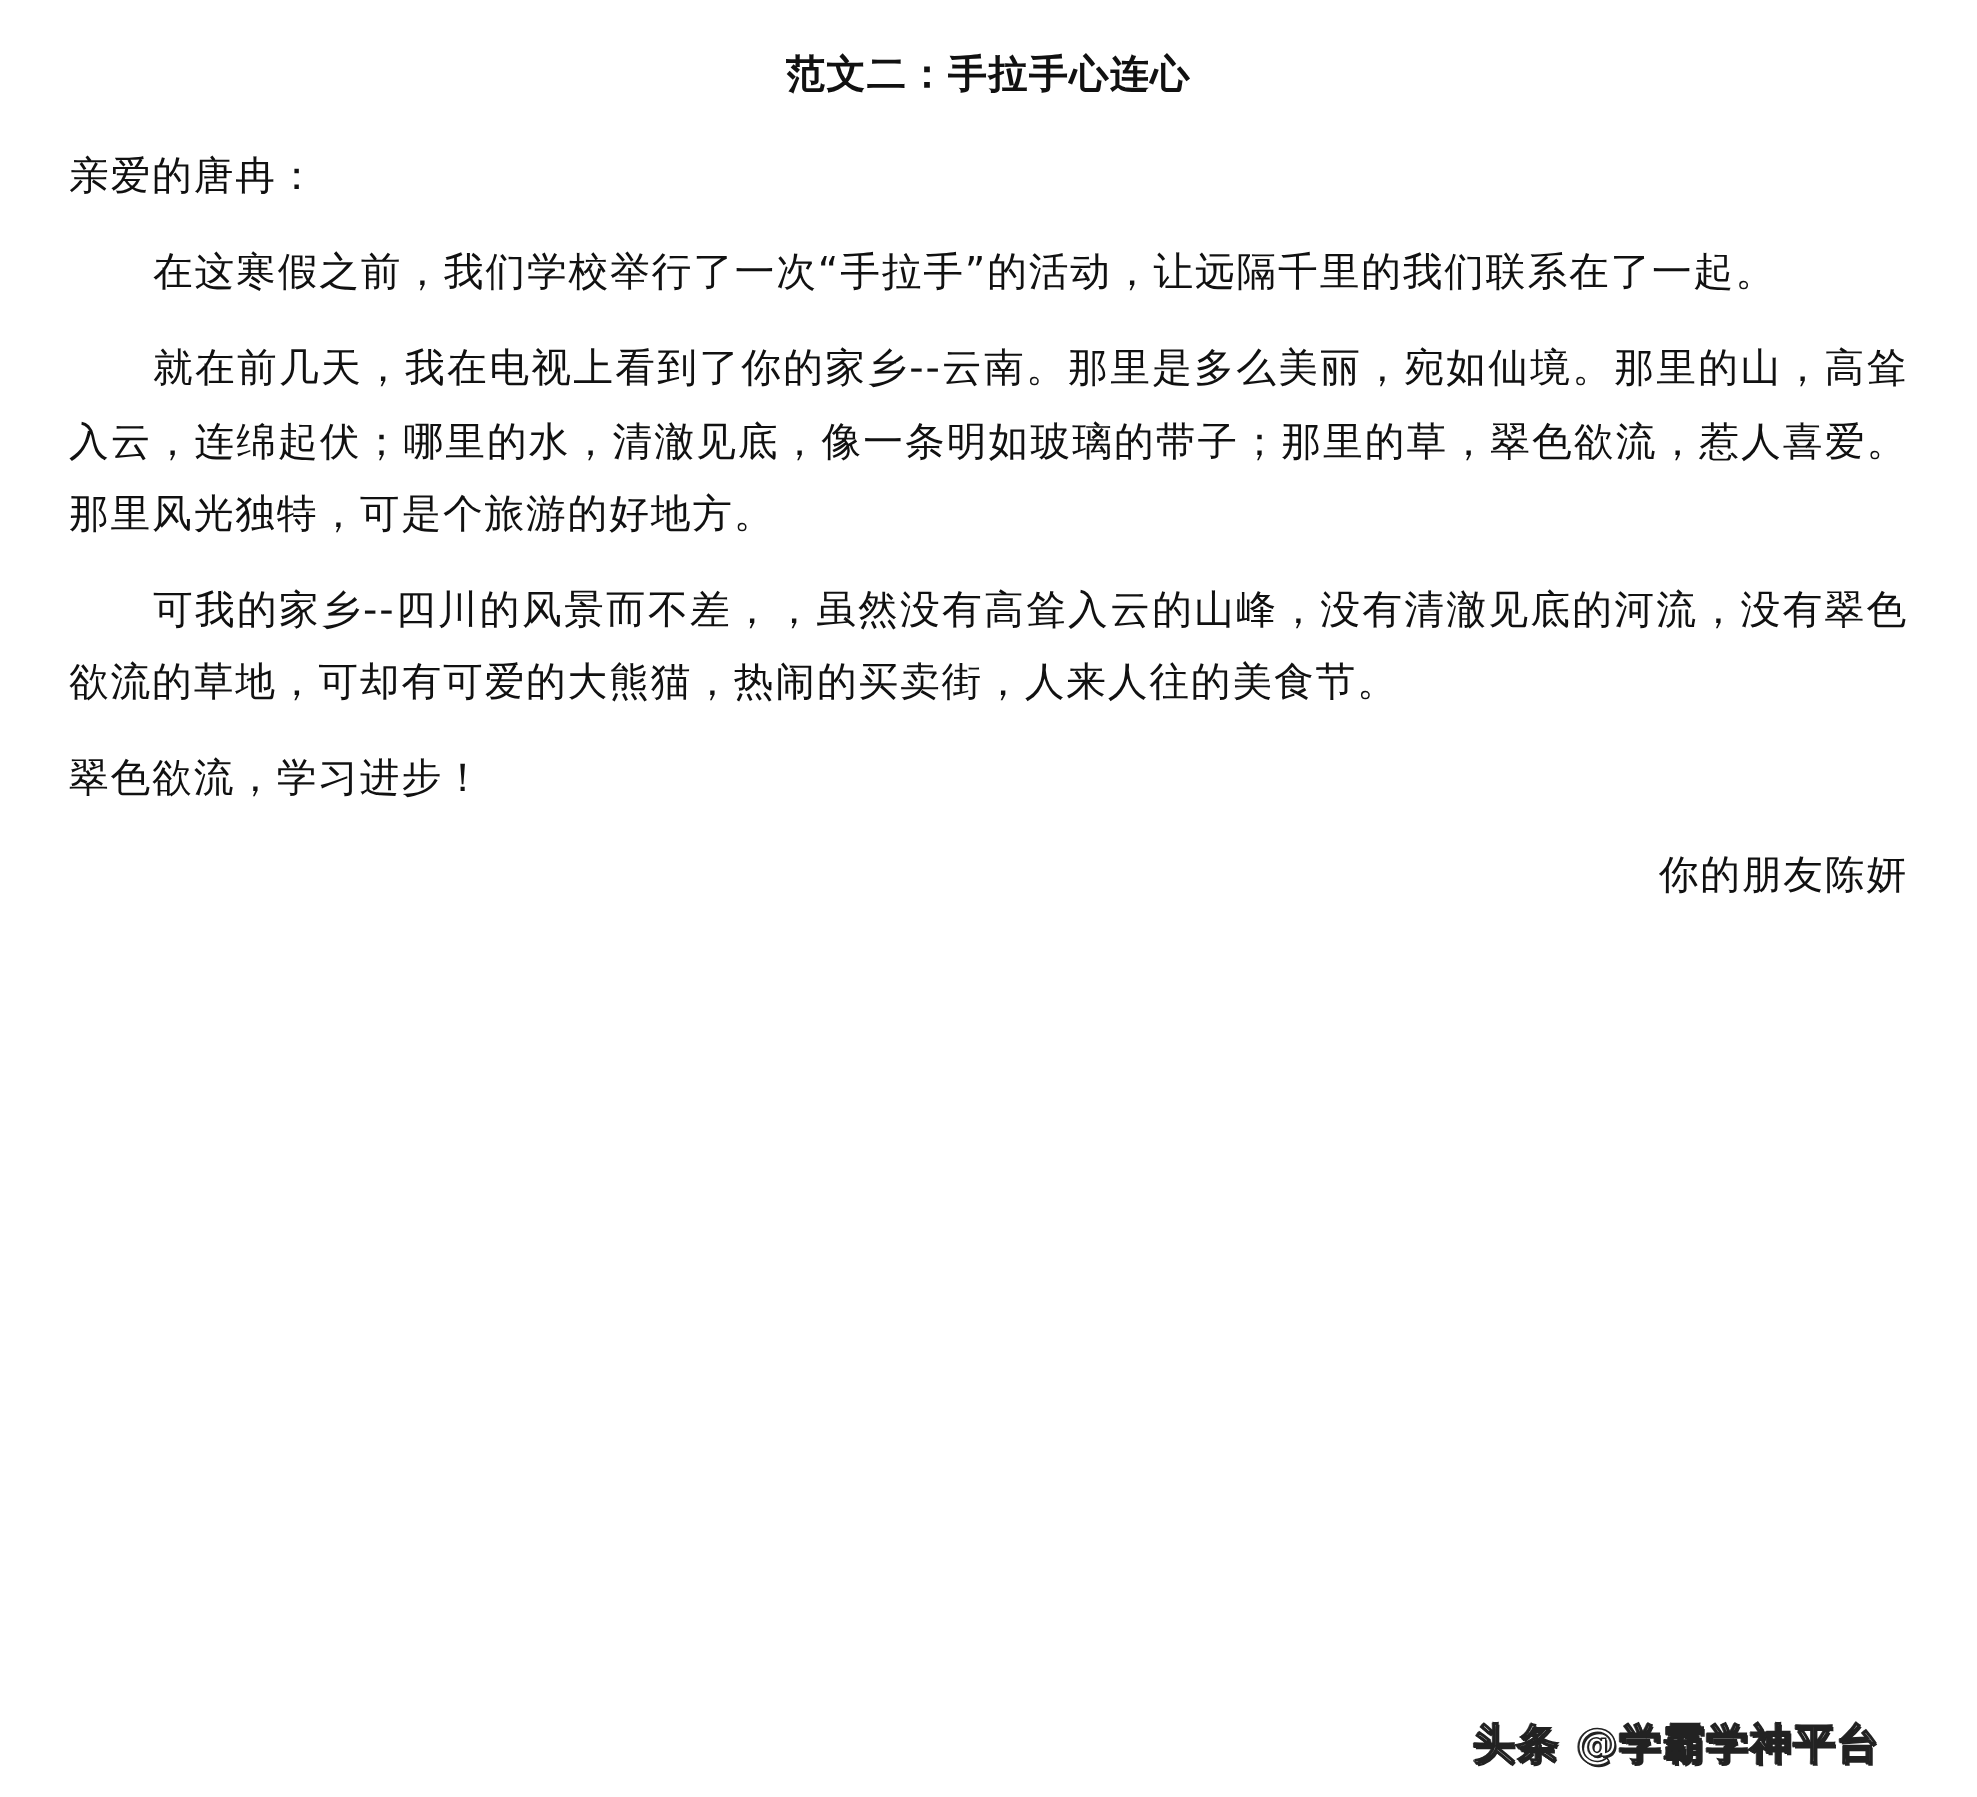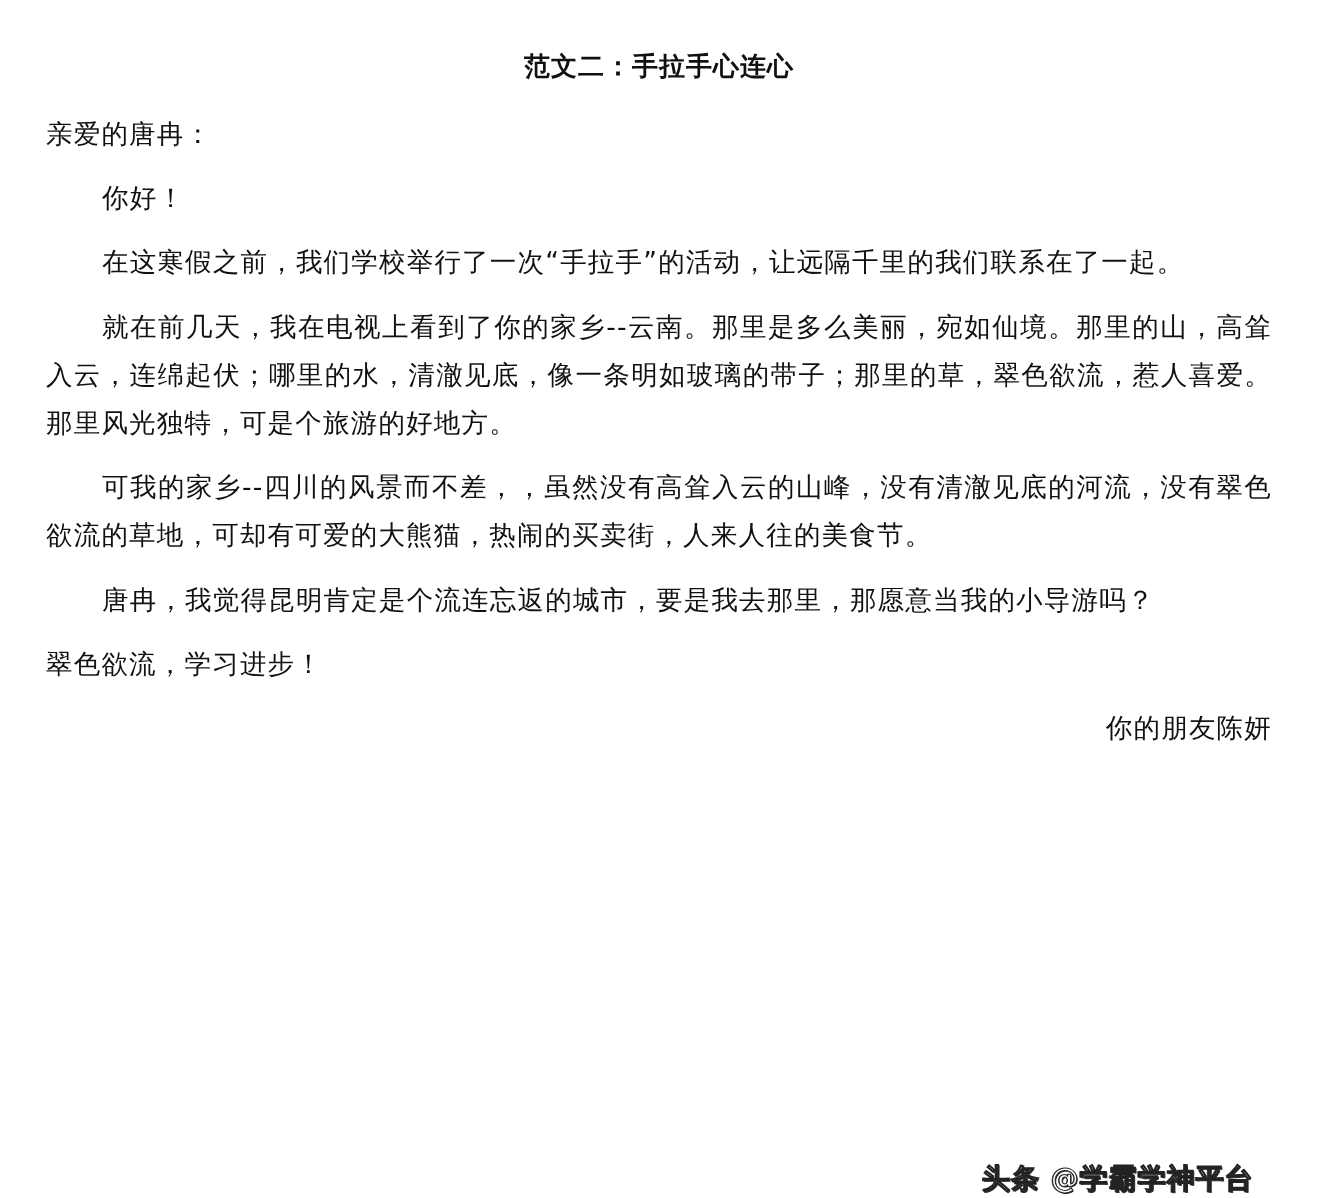--- a/index.html
+++ b/index.html
@@ -11,21 +11,21 @@
       width: 1318px;
       height: 1198px;
       position: relative;
       overflow: hidden;
       font-family: "DejaVu Sans", "Liberation Sans", sans-serif;
       color: #111111;
     }
     .page {
       position: absolute;
       left: 0;
-      top: 16px;
+      top: 0;
       width: 1318px;
       height: 898px;
     }
     .title {
       position: absolute;
       top: 30px;
       left: 0;
       width: 1318px;
       text-align: center;
       font-size: 26px;
@@ -70,23 +70,21 @@
     }
   </style>
 </head>
 <body>
 
 <div class="page">
   <div class="title">范文二：手拉手心连心</div>
 
   <div class="body-text">
     <p>亲爱的唐冉：</p>
-    <p class="indent">你好！</p>
     <p class="indent">在这寒假之前，我们学校举行了一次“手拉手”的活动，让远隔千里的我们联系在了一起。</p>
     <p class="indent">就在前几天，我在电视上看到了你的家乡--云南。那里是多么美丽，宛如仙境。那里的山，高耸入云，连绵起伏；哪里的水，清澈见底，像一条明如玻璃的带子；那里的草，翠色欲流，惹人喜爱。那里风光独特，可是个旅游的好地方。</p>
     <p class="indent">可我的家乡--四川的风景而不差，，虽然没有高耸入云的山峰，没有清澈见底的河流，没有翠色欲流的草地，可却有可爱的大熊猫，热闹的买卖街，人来人往的美食节。</p>
-    <p class="indent">唐冉，我觉得昆明肯定是个流连忘返的城市，要是我去那里，那愿意当我的小导游吗？</p>
     <p>翠色欲流，学习进步！</p>
     <p class="right">你的朋友陈妍</p>
   </div>
 
   <div class="watermark">头条 @学霸学神平台</div>
 </div>
 
 </body></html>

